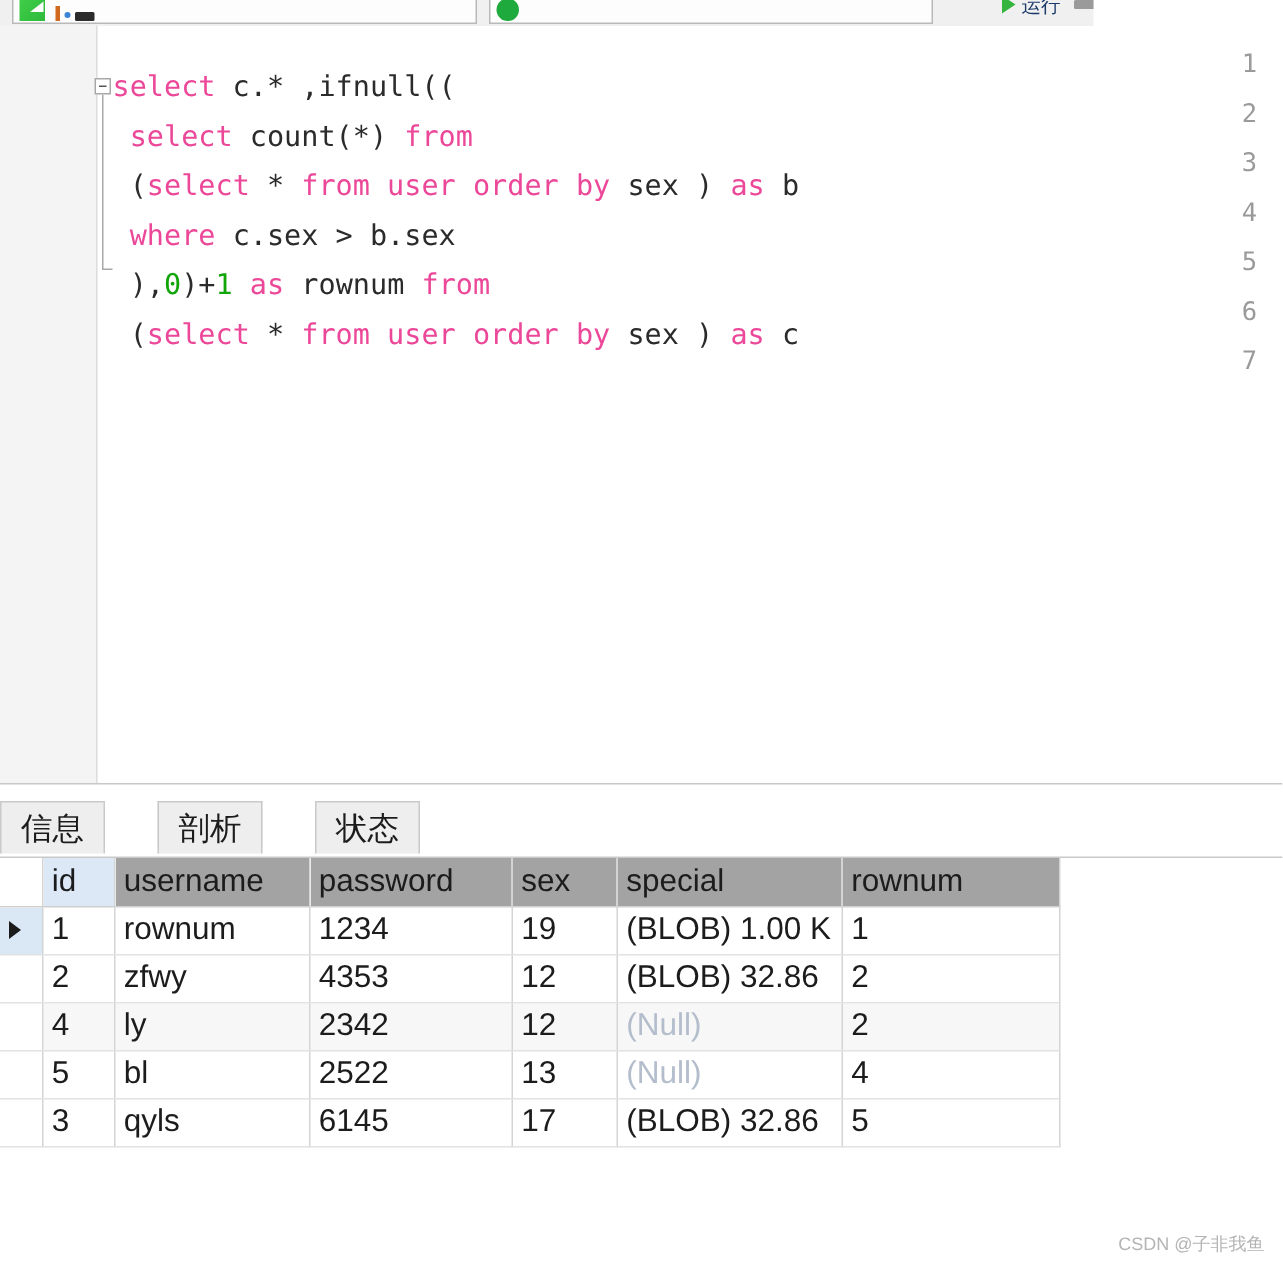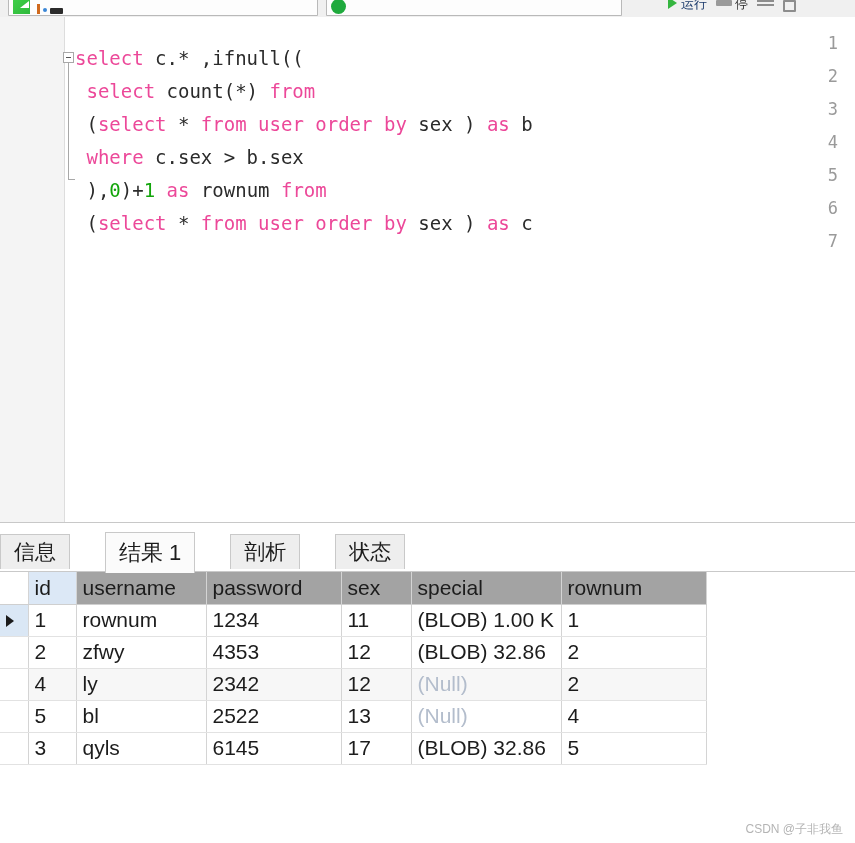--- a/index.html
+++ b/index.html
@@ -12,21 +12,21 @@
     background: #ffffff;
     font-family: "Liberation Sans", sans-serif;
     overflow: hidden;
     position: relative;
   }
 
   
   #toolbar-strip {
     position: absolute;
     left: 0; top: 0;
-    width: 855px; height: 17px;
+    width: 729px; height: 17px;
     background: #f0f0f0;
     border-bottom: 1px solid #cfcfcf;
     overflow: hidden;
   }
   .tb-tab {
     position: absolute;
     top: -10px;
     height: 26px;
     background: #fdfdfd;
     border: 1px solid #b9b9b9;
@@ -385,21 +385,20 @@
       <div class="ln" style="top: 214px;">7</div>
     </div>
   <div id="fold-box"></div>
   <div id="fold-line"></div>
   <div id="code"><div class="code-line"><span class="kw">select</span><span class="pl"> c.* ,ifnull((</span></div><div class="code-line"><span class="pl"> </span><span class="kw">select</span><span class="pl"> count(*) </span><span class="kw">from</span></div><div class="code-line"><span class="pl"> (</span><span class="kw">select</span><span class="pl"> * </span><span class="kw">from</span><span class="pl"> </span><span class="kw">user</span><span class="pl"> </span><span class="kw">order</span><span class="pl"> </span><span class="kw">by</span><span class="pl"> sex ) </span><span class="kw">as</span><span class="pl"> b</span></div><div class="code-line"><span class="pl"> </span><span class="kw">where</span><span class="pl"> c.sex &gt; b.sex</span></div><div class="code-line"><span class="pl"> ),</span><span class="num">0</span><span class="pl">)+</span><span class="num">1</span><span class="pl"> </span><span class="kw">as</span><span class="pl"> rownum </span><span class="kw">from</span></div><div class="code-line"><span class="pl"> (</span><span class="kw">select</span><span class="pl"> * </span><span class="kw">from</span><span class="pl"> </span><span class="kw">user</span><span class="pl"> </span><span class="kw">order</span><span class="pl"> </span><span class="kw">by</span><span class="pl"> sex ) </span><span class="kw">as</span><span class="pl"> c</span></div><div class="code-line">&nbsp;</div></div>
 </div>
 
 <div id="result-pane">
   <div id="tabstrip">
       <div class="tab">信息</div>
-      <div class="tab active">结果 1</div>
       <div class="tab">剖析</div>
       <div class="tab">状态</div>
     </div>
   <div id="grid">
     <table class="resultgrid">
       <colgroup>
         <col class="c-sel">
           <col class="c-id">
           <col class="c-user">
           <col class="c-pass">
@@ -417,21 +416,21 @@
             <th>special</th>
             <th>rownum</th>
           </tr>
       </thead>
       <tbody id="grid-body">
           <tr class="row-selected">
             <td class="sel-cell"><span class="tri"></span></td>
             <td class="numeric">1</td>
             <td>rownum</td>
             <td>1234</td>
-            <td class="numeric">11</td>
+            <td class="numeric">19</td>
             <td>(BLOB) 1.00 K</td>
             <td class="numeric">1</td>
           </tr>
           <tr class="">
             <td class="sel-cell"></td>
             <td class="numeric">2</td>
             <td>zfwy</td>
             <td>4353</td>
             <td class="numeric">12</td>
             <td>(BLOB) 32.86</td>

